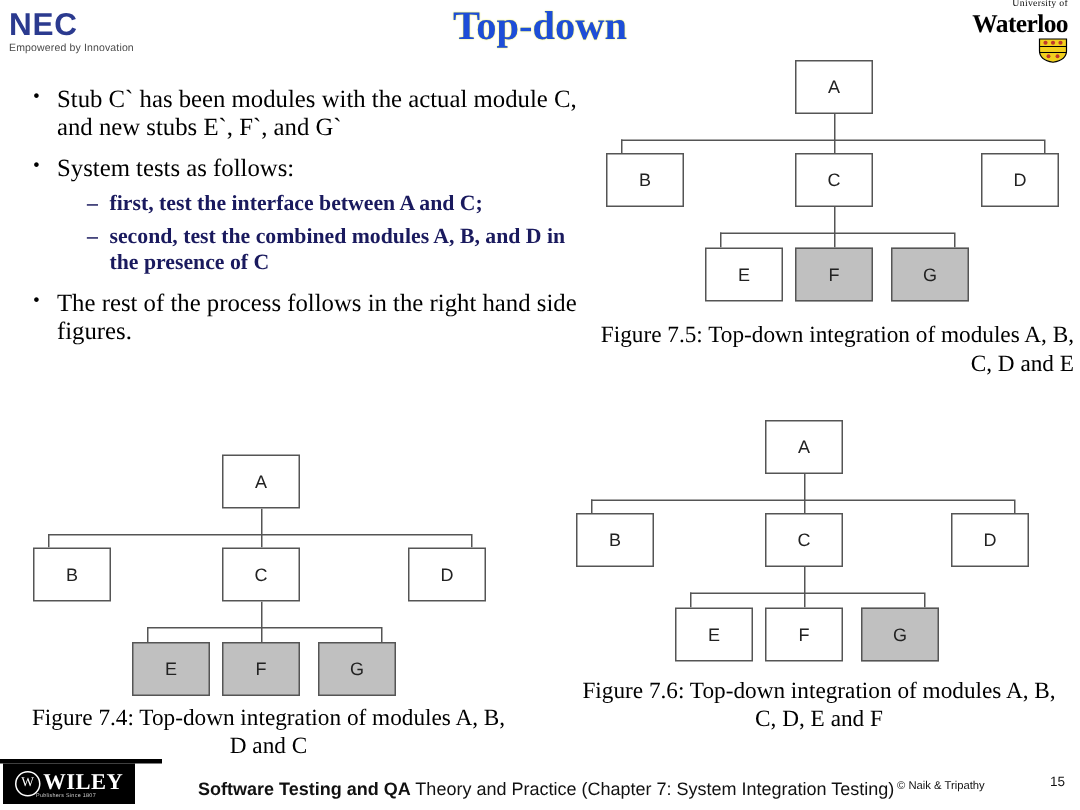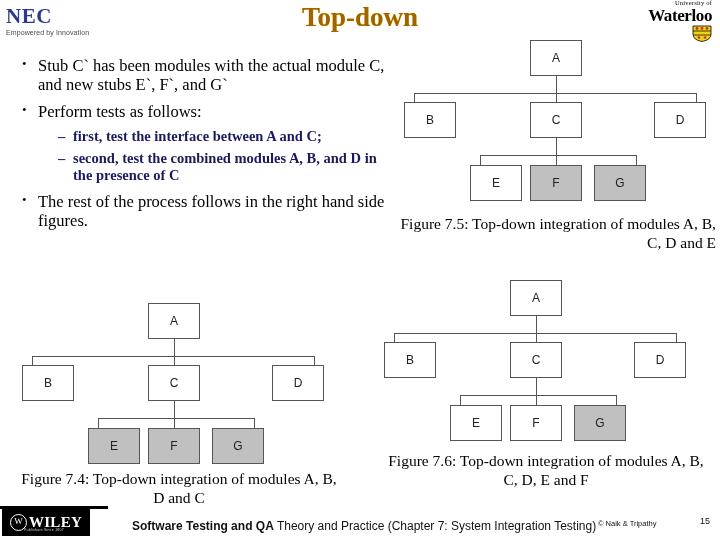--- a/index.html
+++ b/index.html
@@ -18,21 +18,21 @@
 
   
   .nec-logo {
     position: absolute;
     left: 6px;
     top: 6px;
     width: 112px;
     height: 30px;
   }
   .nec-word {
-    font-family: Liberation Serif, serif;
+    font-family: Liberation Sans, sans-serif;
     font-weight: bold;
     font-size: 21px;
     letter-spacing: 0.5px;
     color: #2b3a8f;
     line-height: 1;
   }
   .nec-tag {
     font-family: "Liberation Sans", sans-serif;
     font-size: 7px;
     color: #4a4a4a;
@@ -71,21 +71,21 @@
   
   .slide-title {
     position: absolute;
     left: 0;
     top: 2px;
     width: 720px;
     text-align: center;
     font-family: "Liberation Serif", "DejaVu Serif", serif;
     font-weight: bold;
     font-size: 27px;
-    color: #a16207;
+    color: #1d4ed8;
     text-shadow: 0 0 1px #e8e800;
   }
 
   
   .bullets {
     position: absolute;
     left: 14px;
     top: 56px;
     width: 378px;
   }
@@ -265,21 +265,21 @@
 
   <div class="bullets">
 
     <div class="bullet">
       <span class="marker">•</span>
       <span class="btext">Stub C` has been modules with the actual module C, and new stubs E`, F`, and G`</span>
     </div>
 
     <div class="bullet">
       <span class="marker">•</span>
-      <span class="btext">Perform tests as follows:</span>
+      <span class="btext">System tests as follows:</span>
     </div>
 
     <div class="subbullets">
       <div class="subbullet">
         <span class="marker">–</span>
         <span class="btext">first, test the interface between A and C;</span>
       </div>
       <div class="subbullet">
         <span class="marker">–</span>
         <span class="btext">second, test the combined modules A, B, and D in the presence of C</span>

